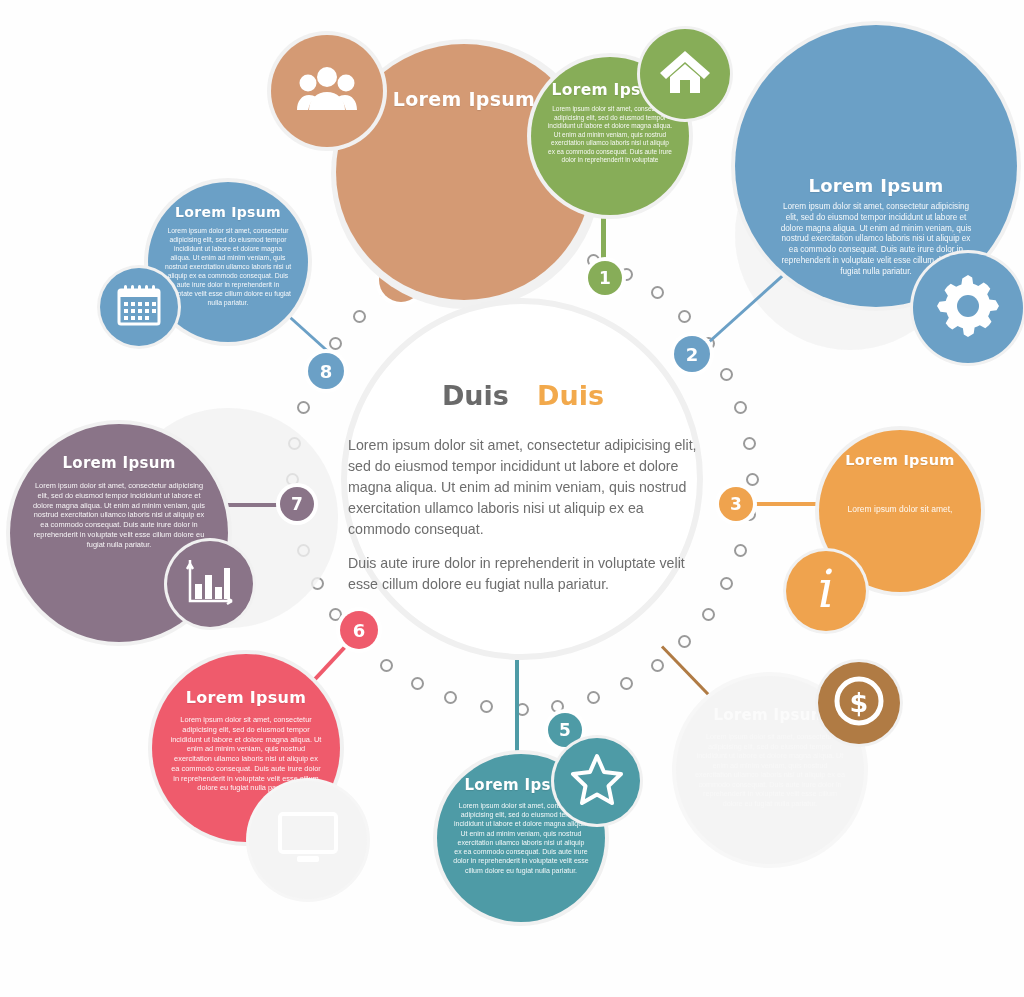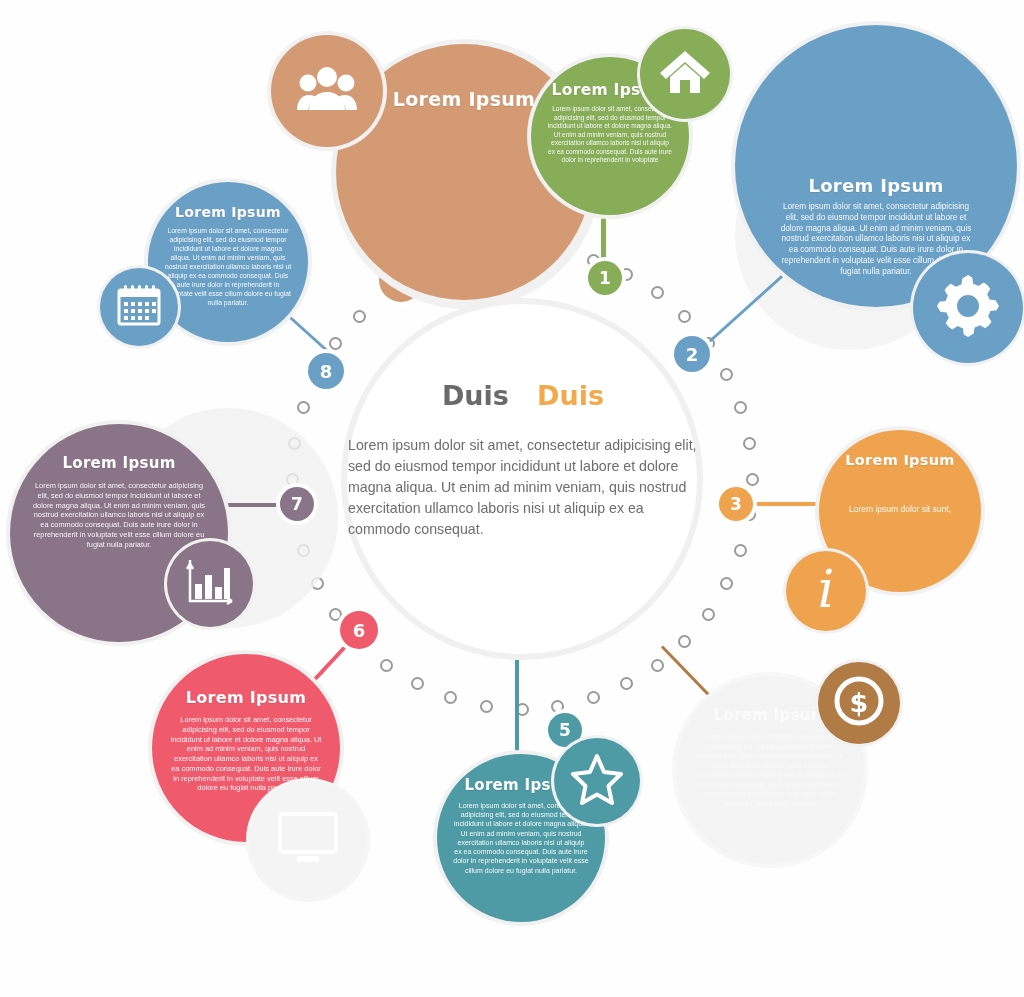--- a/index.html
+++ b/index.html
@@ -159,21 +159,21 @@
      </span>
   </div>
 
   <div class="line" style="left:745px;top:502px;width:110px;height:4px;background:#efa34e;"></div>
   <div class="badge" style="left:719px;top:487px;width:34px;height:34px;background:#efa34e;font-size:17px;">
      <span>3</span>
   </div>
   <div class="halo" style="left:815px;top:426px;width:170px;height:170px;"></div>
   <div class="bubble" style="left:819px;top:430px;width:162px;height:162px;background:#efa34e;padding:22px 16px 0 16px;">
      <div class="ttl" style="font-size:14.5px;margin-bottom:36px;">Lorem Ipsum</div>
-     <div class="body" style="font-size:8.5px;">Lorem ipsum dolor sit sunt,</div>
+     <div class="body" style="font-size:8.5px;">Lorem ipsum dolor sit amet,</div>
   </div>
   <div class="halo" style="left:783px;top:548px;width:86px;height:86px;"></div>
   <div class="iconc" style="left:786px;top:551px;width:80px;height:80px;background:#efa34e;">
      <span style="color:#fff;font-size:52px;font-style:italic;font-family:'DejaVu Serif',serif;line-height:1;margin-top:-4px;">i</span>
   </div>
 
   <div class="line" style="left:662px;top:645px;width:118px;height:3px;background:#b07b44;transform:rotate(46deg);"></div>
   <div class="halo" style="left:672px;top:672px;width:196px;height:196px;background:#f7f7f7;"></div>
   <div class="bubble ghost" style="left:676px;top:676px;width:188px;height:188px;padding:30px 18px 0 18px;">
      <div class="ttl" style="font-size:15px;margin-bottom:8px;">Lorem Ipsum</div>
@@ -294,16 +294,17 @@
 
   <div id="centre-ring"></div>
   <div id="centre-content">
     <div id="centre-title">
       <span class="g">Duis</span>
       <span>&nbsp;</span>
       <span class="o">Duis</span>
     </div>
     <div id="centre-paras">
       <p class="cpara">Lorem ipsum dolor sit amet, consectetur adipicising elit, sed do eiusmod tempor incididunt ut labore et dolore magna aliqua. Ut enim ad minim veniam, quis nostrud exercitation ullamco laboris nisi ut aliquip ex ea commodo consequat.</p>
+      <p class="cpara">Duis aute irure dolor in reprehenderit in voluptate velit esse cillum dolore eu fugiat nulla pariatur.</p>
     </div>
   </div>
 
 </div>
 
 </body></html>

